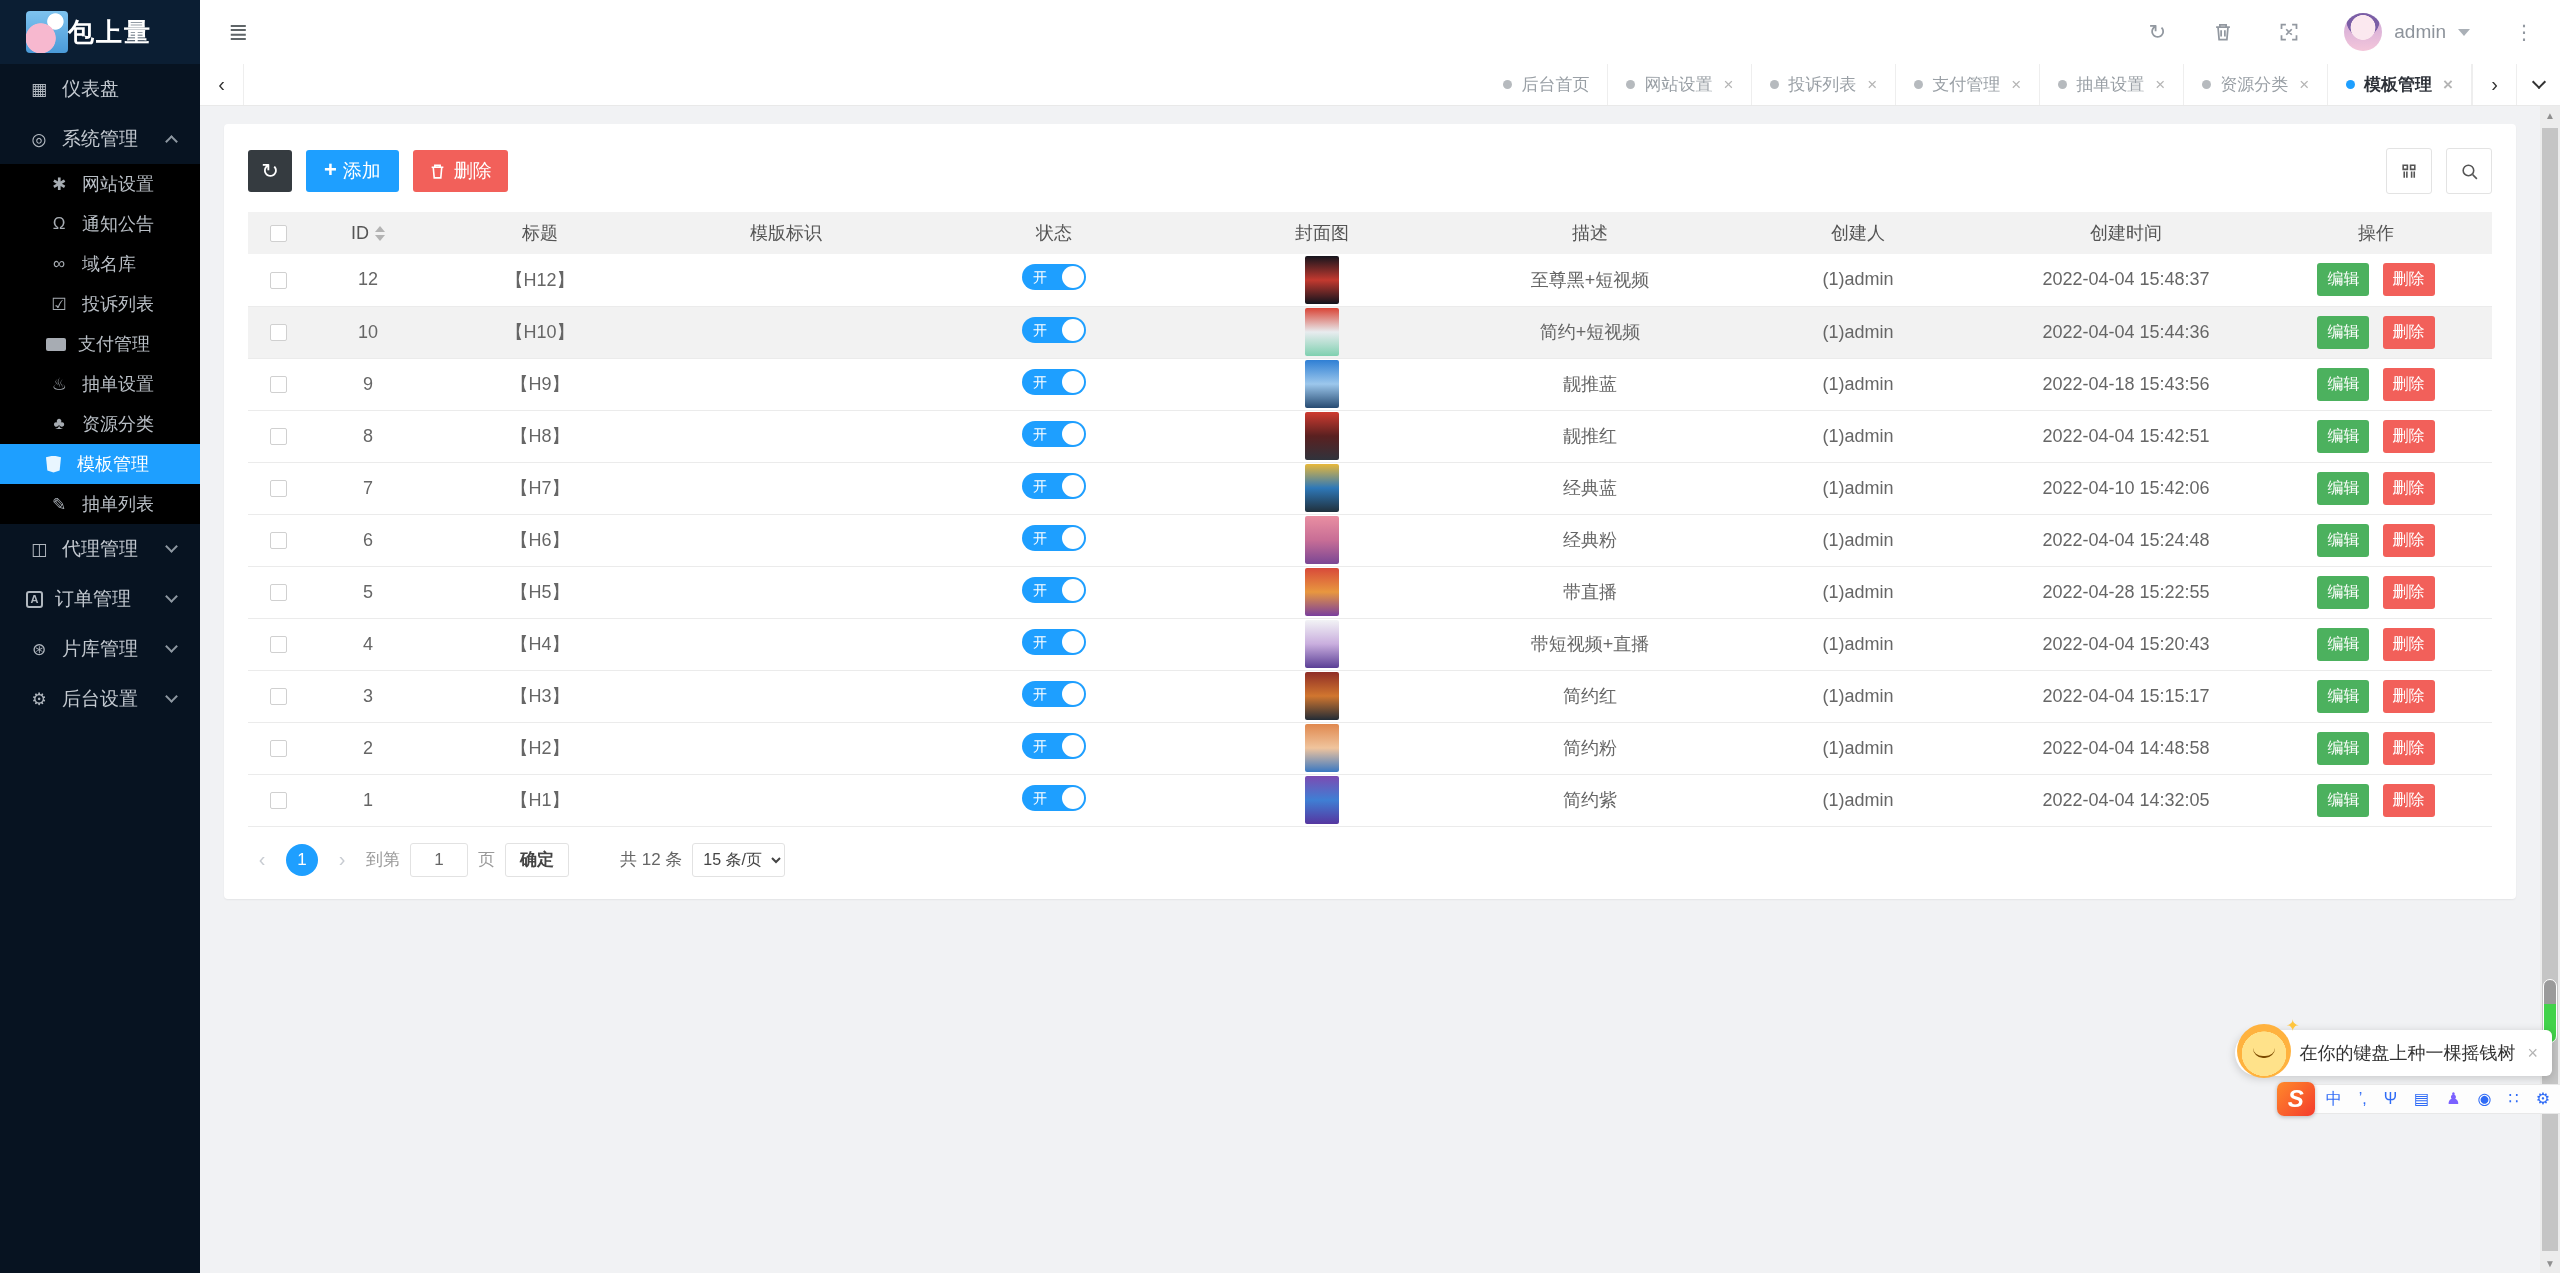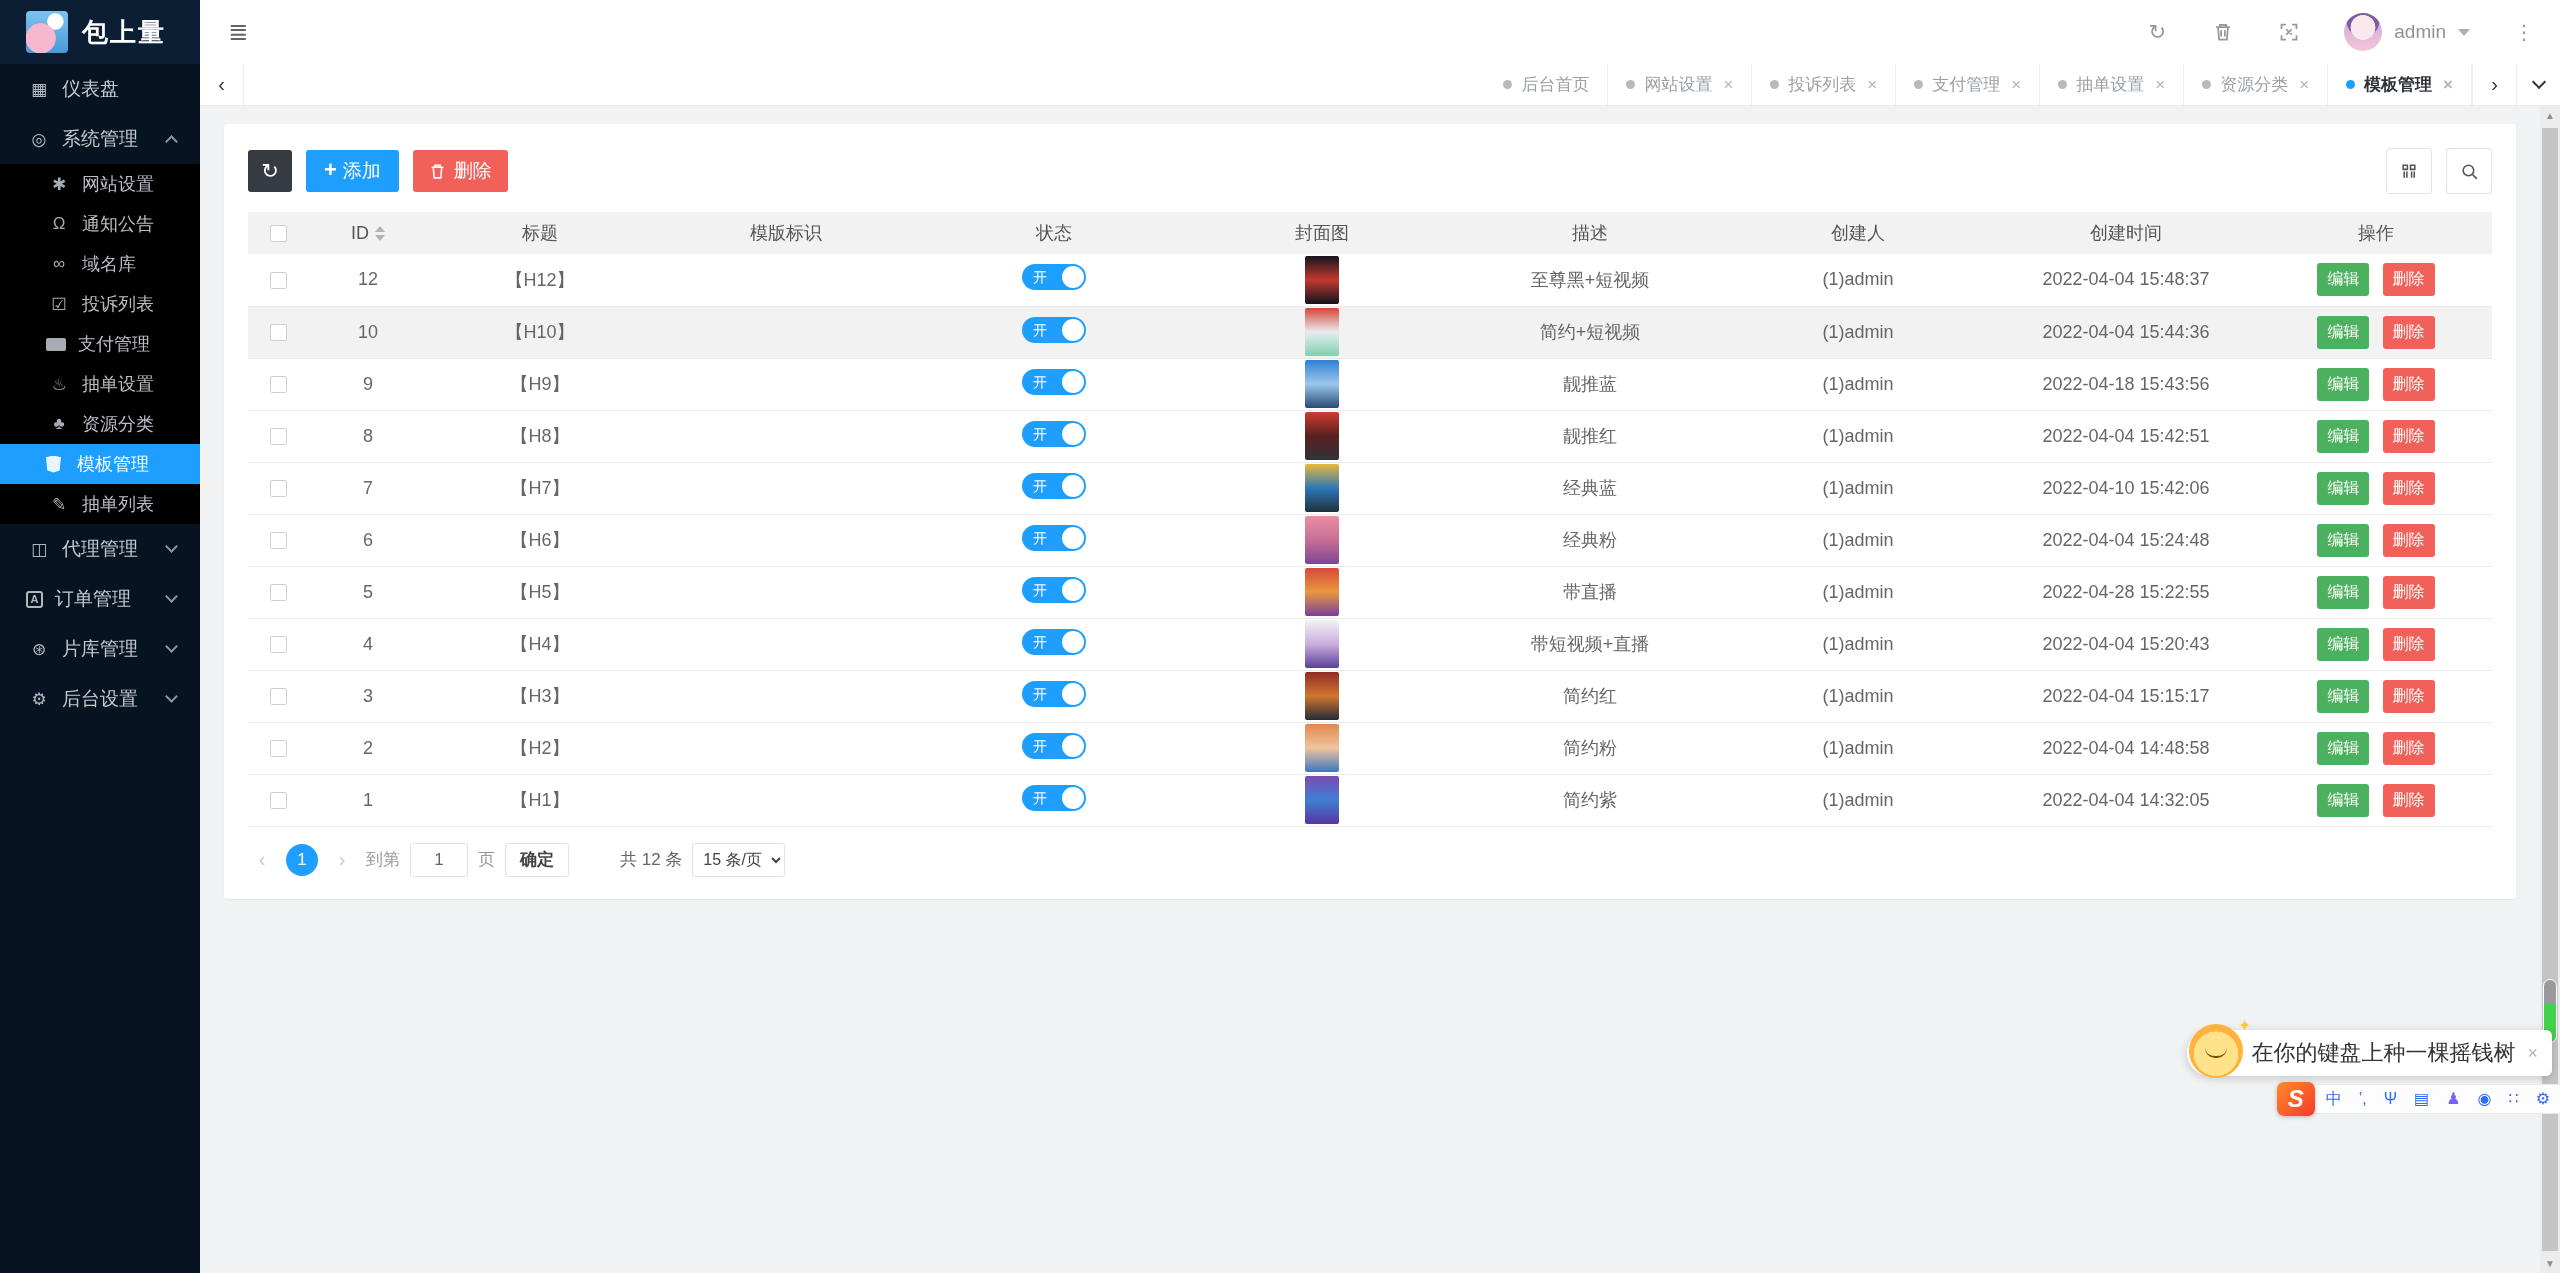--- a/index.html
+++ b/index.html
@@ -3,21 +3,21 @@
 <meta charset="utf-8">
 <style>
   * { margin:0; padding:0; box-sizing:border-box; }
   html,body { width:2560px; height:1273px; }
   body {
     font-family:"Liberation Sans","DejaVu Sans",sans-serif;
     background:#f1f2f4; position:relative; overflow:hidden; color:#333;
   }
   
   .sidebar { position:absolute; left:0; top:0; bottom:0; width:200px; background:#071321; z-index:5; }
-  .logo-bar { height:64px; background:#0b1e33; display:flex; align-items:center; padding-left:26px; gap:14px; }
+  .logo-bar { height:64px; background:#0b1e33; display:flex; align-items:center; padding-left:26px; }
   .logo-img { width:42px; height:42px; border-radius:4px;
     background:radial-gradient(circle at 35% 65%, #f7b8cf 0 38%, transparent 40%),
                radial-gradient(circle at 70% 25%, #ffffff 0 18%, transparent 20%),
                linear-gradient(180deg,#7ec3ef,#4a9ad8); }
   .logo-title { color:#fff; font-size:26px; font-weight:bold; letter-spacing:2px; }
   .nav-item { display:flex; align-items:center; color:#c3c9d0; cursor:pointer; position:relative; font-size:19px; }
   .nav-item.top, .nav-item.group { height:50px; padding-left:26px; background:#071321; }
   .nav-item.sub { height:40px; padding-left:46px; background:#000; font-size:18px; color:#b9bfc6; }
   .nav-item.active { background:#1E9FFF; color:#fff; }
   .nav-icon { width:26px; display:inline-flex; justify-content:center; margin-right:10px; font-size:17px; opacity:.9; }
@@ -95,21 +95,21 @@
   .scrollbar { position:absolute; right:0; top:106px; bottom:0; width:20px; background:#ececec; z-index:8; }
   .sb-arrow { position:absolute; left:0; width:20px; text-align:center; font-size:10px; color:#8f8f8f; }
   .sb-thumb { position:absolute; left:2px; right:2px; top:22px; bottom:22px; background:#c5c5c5; cursor:pointer; }
   .sb-marker { position:absolute; left:3px; width:14px; height:64px; top:873px; border-radius:7px; background:linear-gradient(180deg,#9a9a9a 0 38%,#42d24a 38% 100%); border:1px solid #fff; }
   
   .ime-tip { position:absolute; right:8px; top:1030px; height:46px; background:#fff; border-radius:24px 6px 6px 24px; box-shadow:0 2px 10px rgba(0,0,0,.18); display:flex; align-items:center; padding:0 14px 0 64px; gap:12px; z-index:9; }
   .ime-sun { position:absolute; left:2px; top:-6px; width:54px; height:54px; border-radius:50%;
     background:radial-gradient(circle at 50% 55%, #ffe28a 0 55%, #ffb23e 56% 100%); }
   .ime-sun::before { content:"✦"; position:absolute; right:-8px; top:-8px; color:#ffc53d; font-size:16px; }
   .ime-sun::after { content:""; position:absolute; left:16px; top:22px; width:22px; height:10px; border-bottom:2px solid #7c4a00; border-radius:0 0 10px 10px; }
-  .ime-tip-text { font-size:22px; color:#333; }
+  .ime-tip-text { font-size:18px; color:#333; }
   .ime-tip-close { color:#b5b5b5; font-size:18px; cursor:pointer; }
   .ime-bar { position:absolute; right:0; top:1082px; height:34px; display:flex; align-items:center; z-index:9; }
   .ime-logo { width:38px; height:34px; border-radius:7px; background:linear-gradient(135deg,#ff8a2b,#f43b2d); color:#fff; font-weight:bold; font-style:italic; font-size:24px; display:flex; align-items:center; justify-content:center; margin-right:-6px; z-index:2; box-shadow:0 1px 4px rgba(0,0,0,.25); }
   .ime-icons { height:30px; background:#fdfdfd; border:1px solid #e8e8e8; border-right:none; border-radius:4px 0 0 4px; display:flex; align-items:center; padding:0 10px 0 16px; gap:17px; }
   .ime-icon { font-size:16px; color:#2f6bf6; cursor:pointer; line-height:1; }
   .ime-icon.skin { color:#7b61ff; }
 </style>
 </head>
 <body>
 

